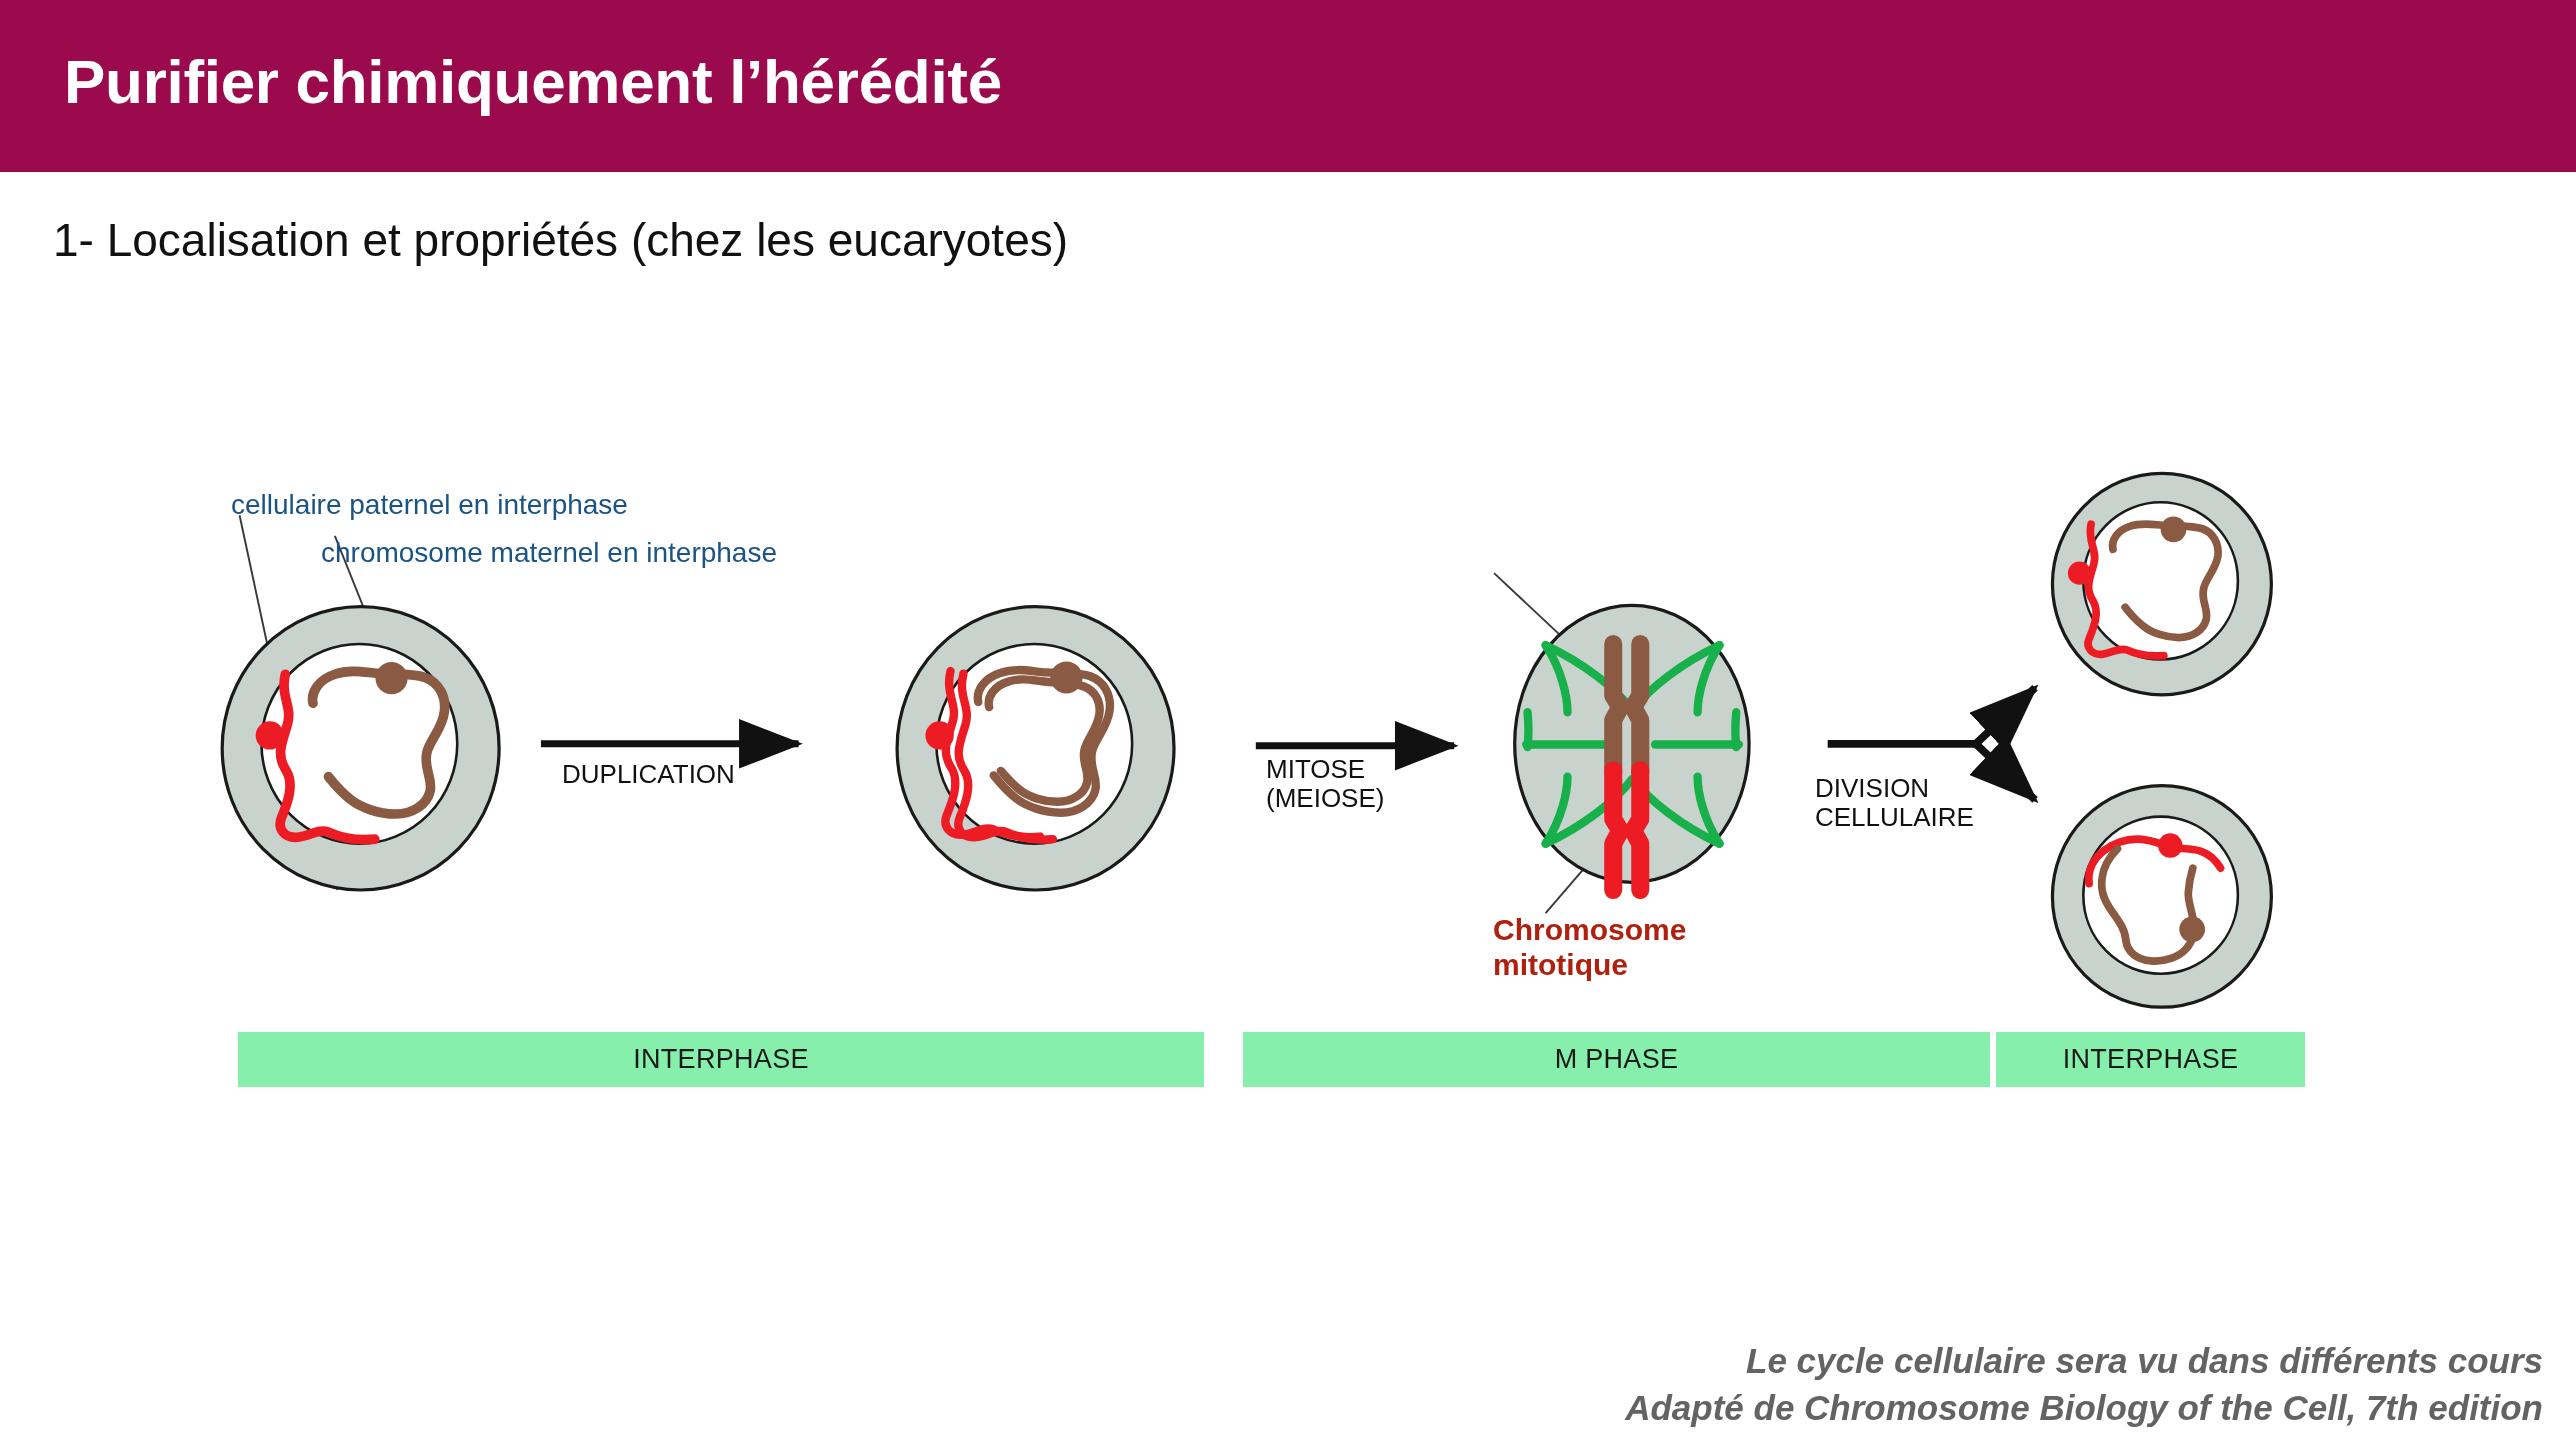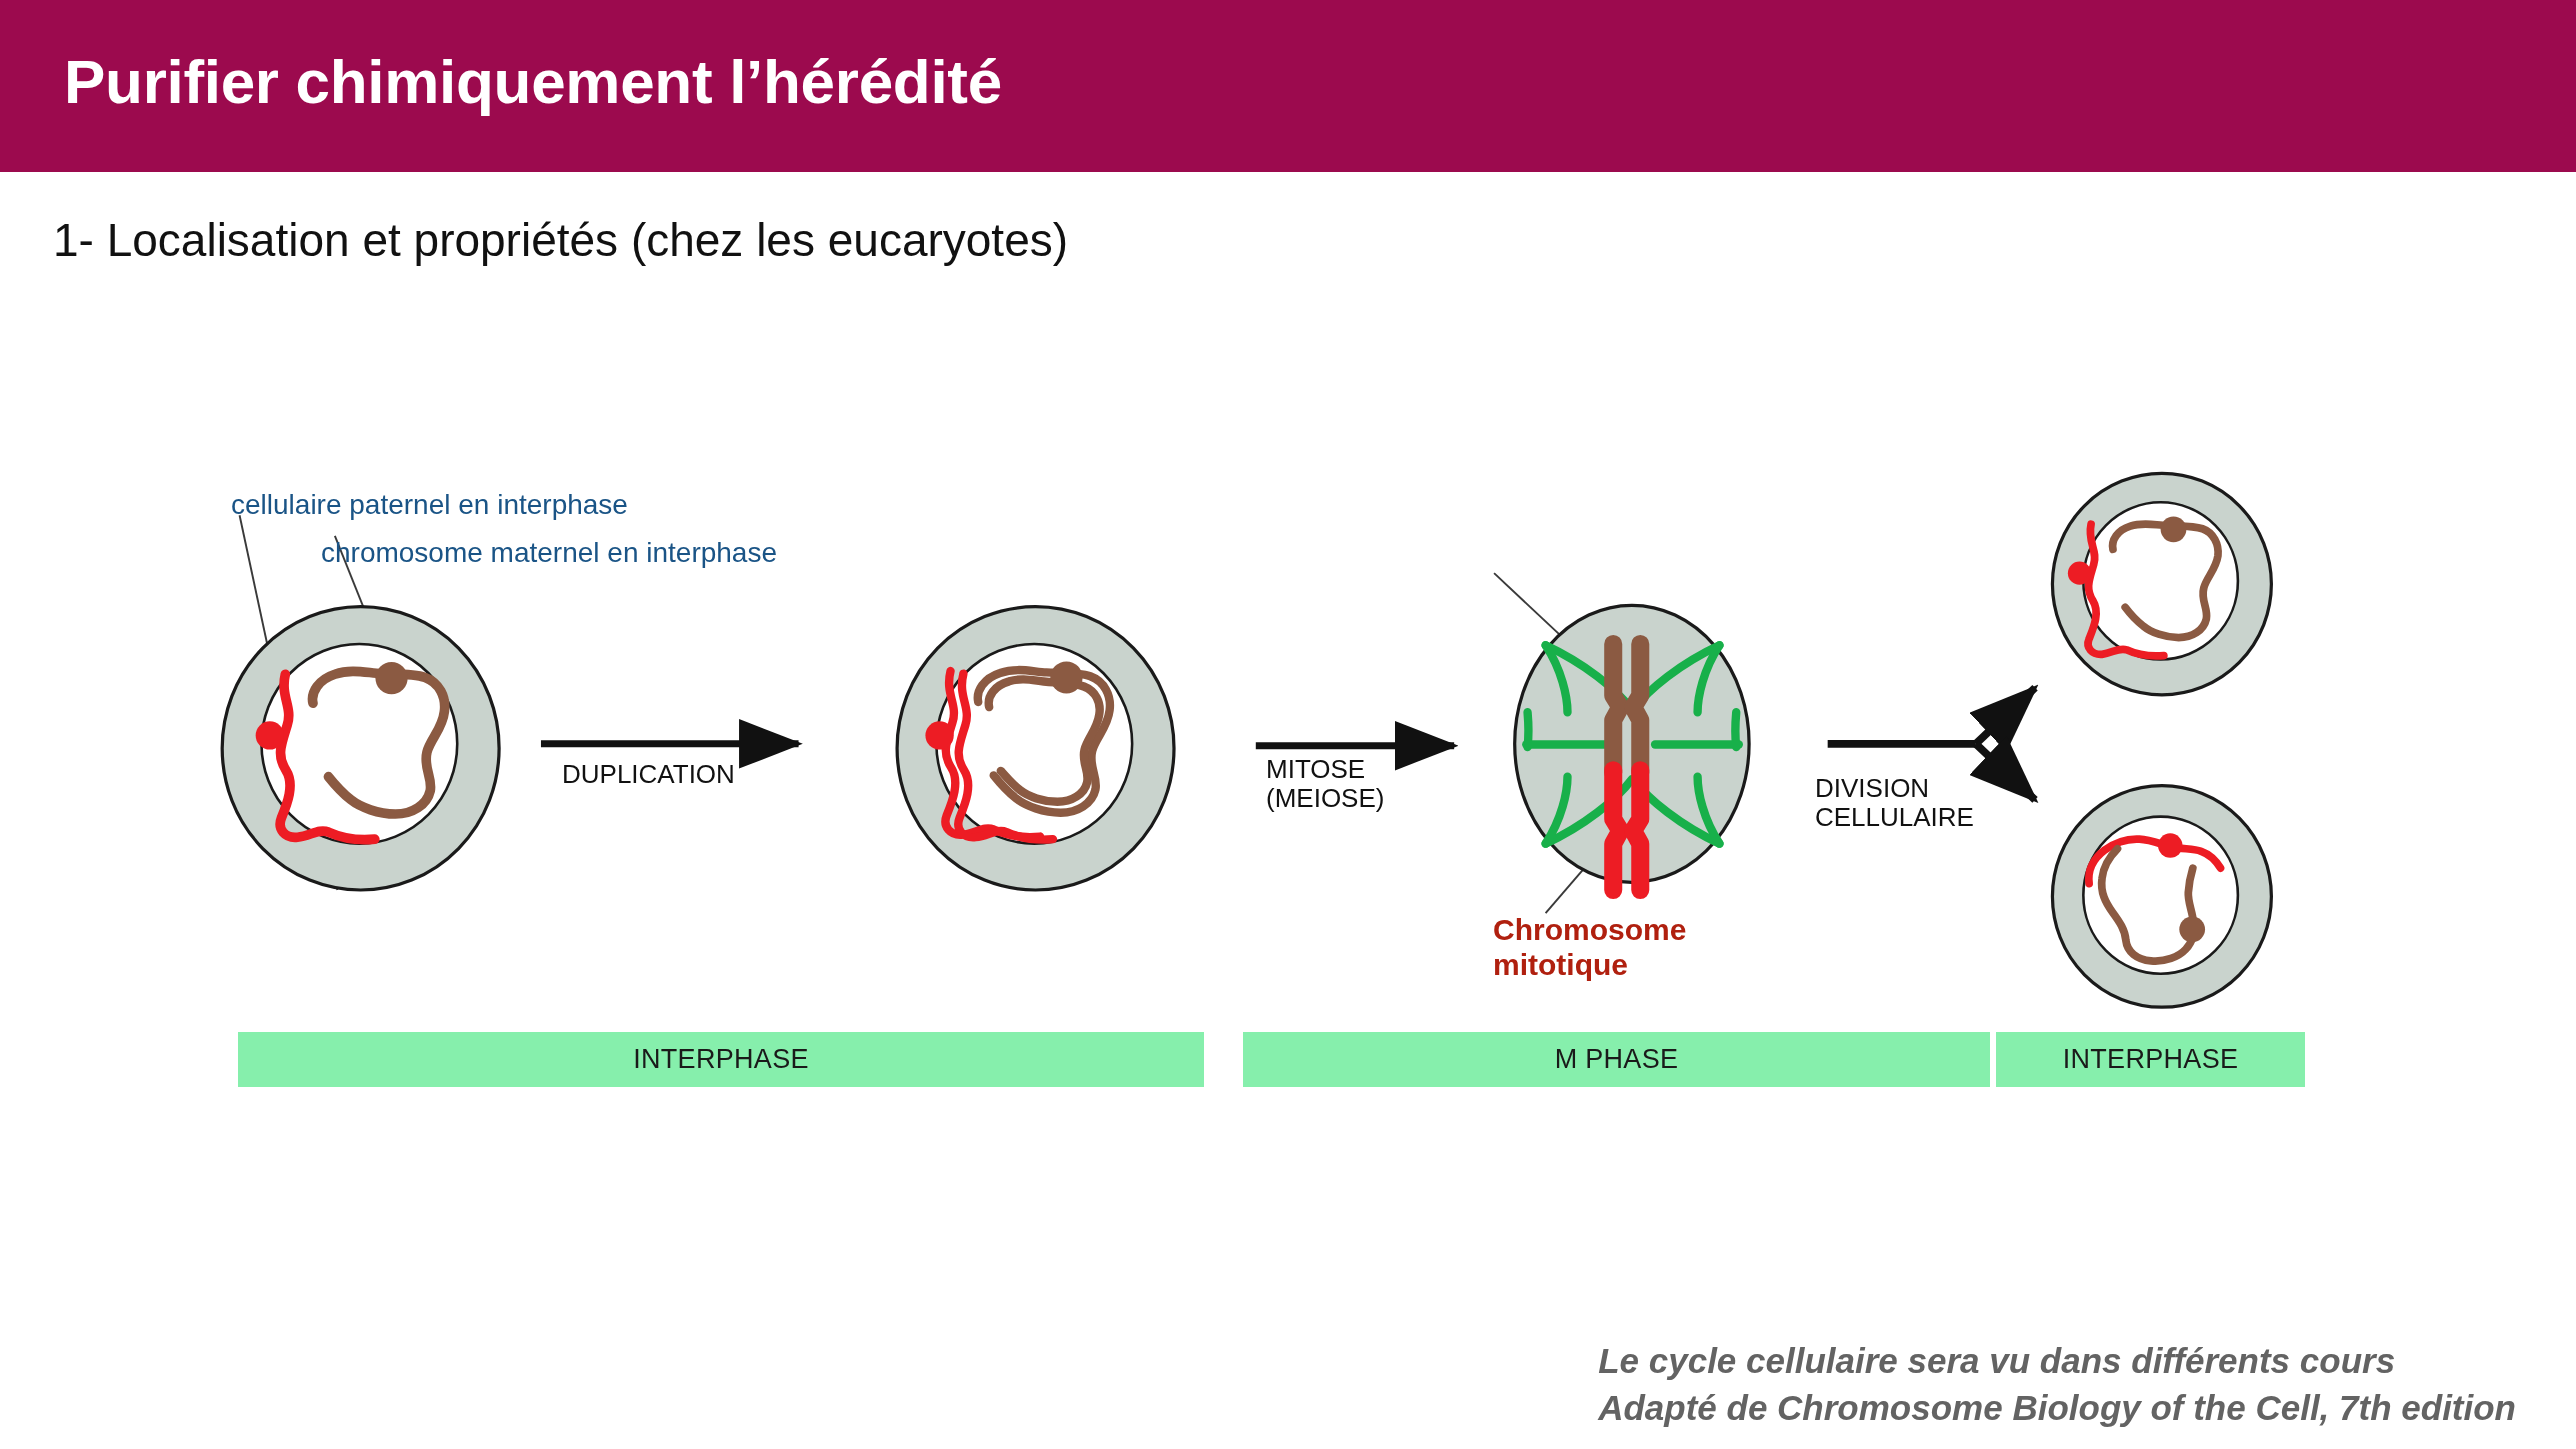--- a/index.html
+++ b/index.html
@@ -94,22 +94,23 @@
   }
   .phase-bar span {
     font-size: 27px;
     color: #1a1a1a;
     letter-spacing: 0.3px;
   }
 
   
   #footer-block {
     position: absolute;
-    right: 60px;
+    right: 33px;
     top: 1338px;
+    text-align: right;
   }
   #footer-block div {
     font-size: 35px;
     font-weight: bold;
     font-style: italic;
     color: #636363;
     line-height: 1.34;
     white-space: nowrap;
   }
 </style>

